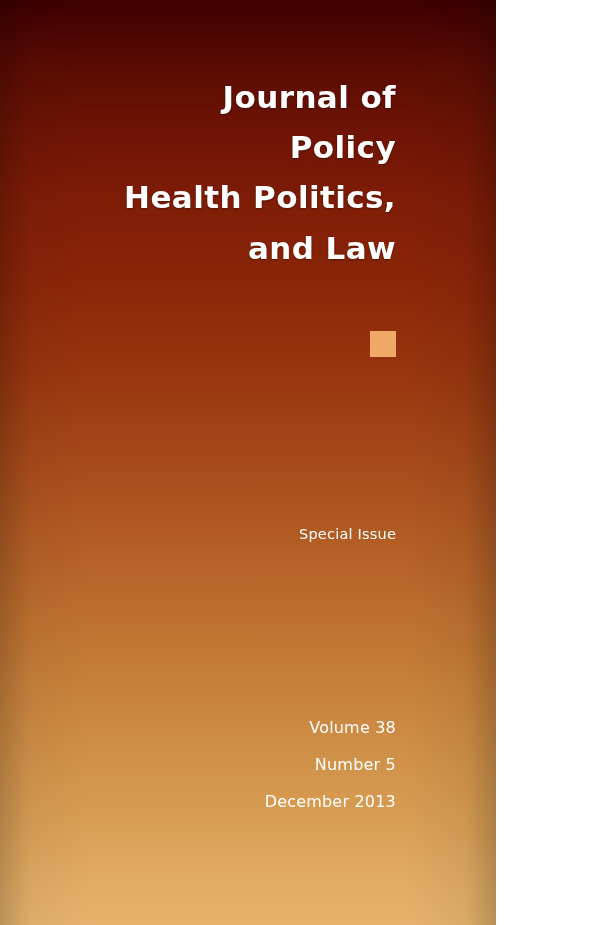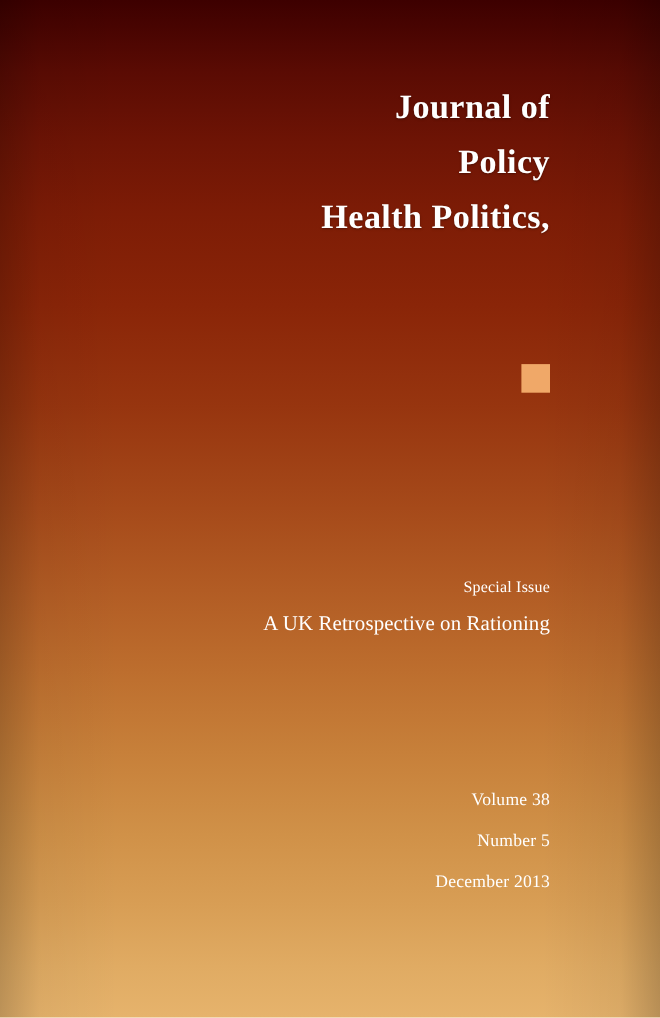--- a/index.html
+++ b/index.html
@@ -9,41 +9,40 @@
   }
   body {
     width: 600px;
     height: 925px;
     overflow: hidden;
     font-family: "DejaVu Sans", sans-serif;
   }
 
   .cover {
     position: relative;
-    width: 600px;
+    width: 496px;
     height: 925px;
     box-sizing: border-box;
     
     background: linear-gradient(to bottom,
       #3d0000 0%,
       #5a0b03 7%,
       #6e1405 14%,
       #7d1c06 21%,
       #8a2508 30%,
       #97350f 40%,
       #a64a1a 50%,
       #b25c24 58%,
       #bd6e2e 66%,
       #c7803a 74%,
       #d09148 82%,
       #d89e55 89%,
       #e0ab63 95%,
       #e6b36c 100%);
     overflow: hidden;
-    font-family: Liberation Serif, serif;
   }
 
   
   .cover::before {
     content: "";
     position: absolute;
     inset: 0;
     background: linear-gradient(to right,
       rgba(0,0,0,0.18) 0%,
       rgba(0,0,0,0.04) 6%,
@@ -127,27 +126,27 @@
 </head>
 <body>
 
 <div class="cover">
   <div class="inner">
 
     <div class="title-block">
       <div class="title-line">Journal of</div>
       <div class="title-line">Policy</div>
       <div class="title-line">Health Politics,</div>
+      <div class="title-line">and Law</div>
     </div>
 
     <div class="mark"></div>
 
     <div class="special-block">
       <div class="special-label">Special Issue</div>
-      <div class="special-title">A UK Retrospective on Rationing</div>
     </div>
 
     <div class="issue-block">
       <div class="issue-line">Volume 38</div>
       <div class="issue-line">Number 5</div>
       <div class="issue-line">December 2013</div>
     </div>
 
   </div>
 </div>

